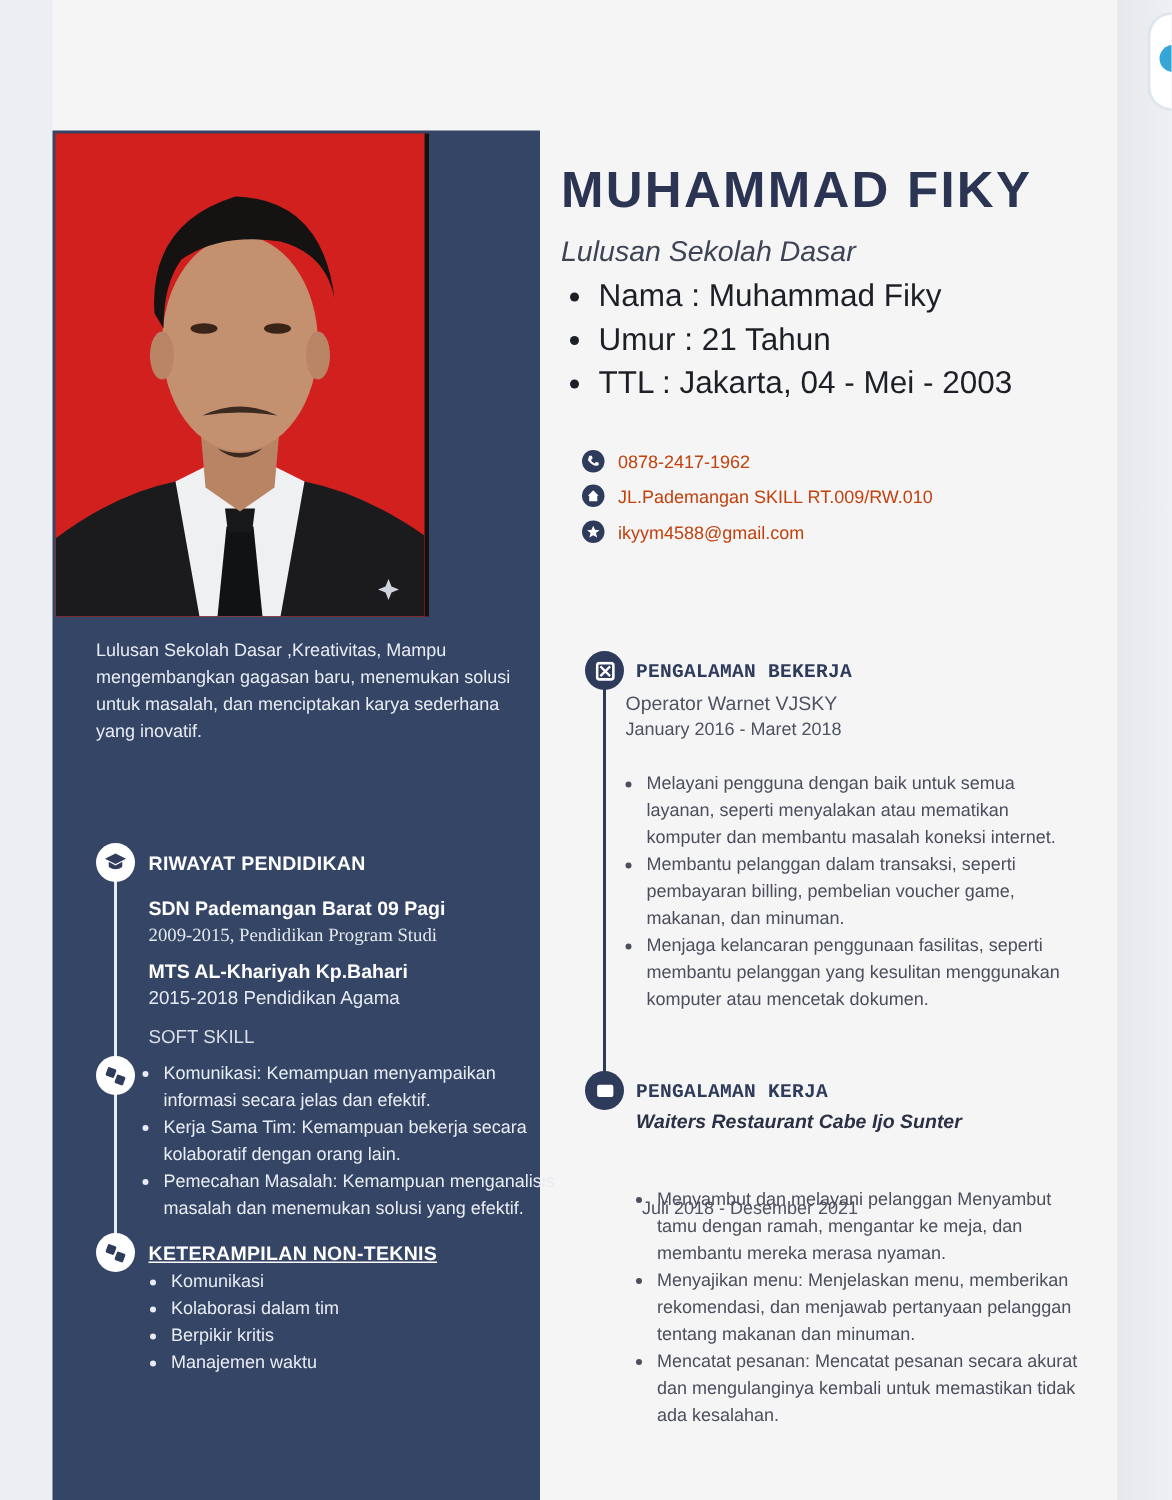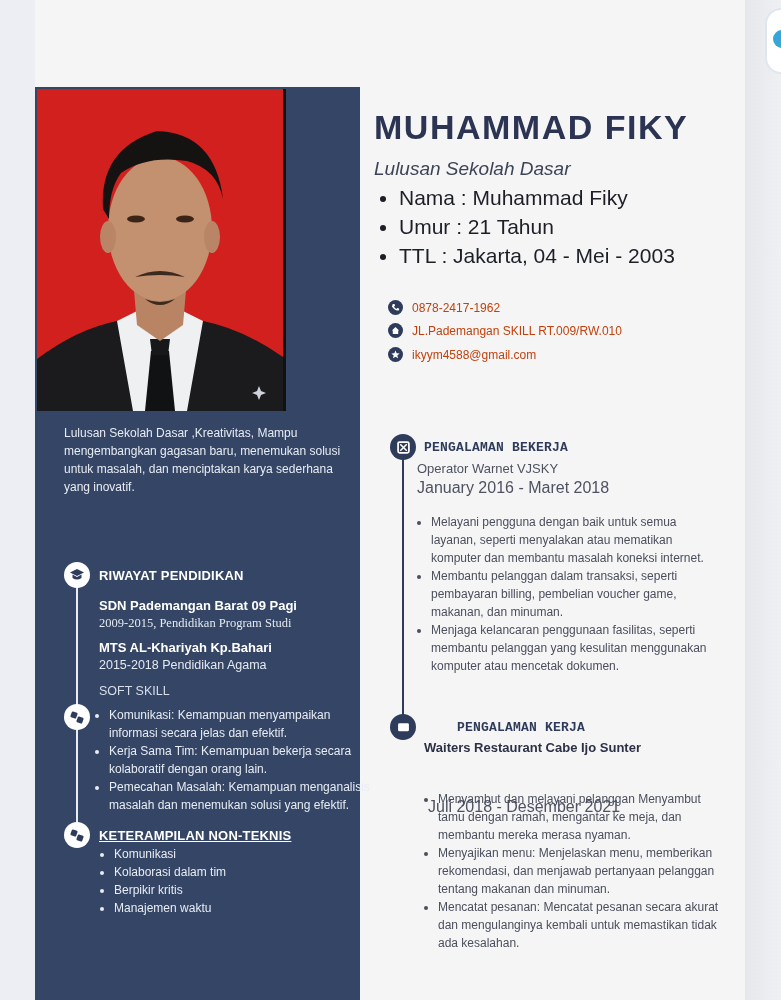--- a/index.html
+++ b/index.html
@@ -92,21 +92,21 @@
   }
 
   .timeline-right {
     position:absolute; left:402px; top:455px; width:2px; height:272px; background:#2f3b5b;
   }
   .sec-title-dark {
     position:absolute; color:#2f3b5b; font-weight:bold; font-size:13px; letter-spacing:0.2px;font-family:Liberation Mono, monospace;
   }
   .job-title { position:absolute; left:417px; color:#4e5261; font-size:13px; }
   .job-title-bold { position:absolute; left:424px; color:#2b3045; font-weight:bold; font-size:13px; }
-  .job-date { position:absolute; color:#4e5261; font-size:16px; }
+  .job-date { position:absolute; color:#4e5261; font-size:12px; }
   ul.job-list {
     position:absolute; margin:0; padding-left:14px; color:#4b4f5c;
     font-size:12px; line-height:18px;
   }
 </style>
 </head>
 <body>
 
 <div class="page"></div>
 <div class="right-gutter"></div>
@@ -241,20 +241,20 @@
   <li> Melayani pengguna dengan baik untuk semua layanan, seperti menyalakan atau mematikan komputer dan membantu masalah koneksi internet.</li>
   <li>Membantu pelanggan dalam transaksi, seperti pembayaran billing, pembelian voucher game, makanan, dan minuman.</li>
   <li>Menjaga kelancaran penggunaan fasilitas, seperti membantu pelanggan yang kesulitan menggunakan komputer atau mencetak dokumen.</li>
 </ul>
 
 <div class="node dark" style="left:390px;top:714px;">
   <svg width="13" height="11" viewBox="0 0 12 10">
       <rect x="1" y="1" width="10" height="7.5" rx="1.2" fill="#fff"></rect>
     </svg>
 </div>
-<div class="sec-title-dark" style="left:424px;top:720px;margin-left:33px;">PENGALAMAN KERJA</div>
-<div class="job-title-bold" style="top:740px;">Waiters Restaurant Cabe Ijo Sunter</div>
+<div class="sec-title-dark" style="left:424px;top:720px;">PENGALAMAN KERJA</div>
+<div class="job-title-bold" style="top:740px;font-style:italic;">Waiters Restaurant Cabe Ijo Sunter</div>
 <div class="job-date" style="left:428px;top:798px;text-align:right;">Juli 2018 - Desember 2021</div>
 <ul class="job-list" style="left:424px;top:790px;width:290px;">
   <li>Menyambut dan melayani pelanggan Menyambut tamu dengan ramah, mengantar ke meja, dan membantu mereka merasa nyaman.</li>
   <li>Menyajikan menu: Menjelaskan menu, memberikan rekomendasi, dan menjawab pertanyaan pelanggan tentang makanan dan minuman.</li>
   <li>Mencatat pesanan: Mencatat pesanan secara akurat dan mengulanginya kembali untuk memastikan tidak ada kesalahan.</li>
 </ul>
 
 </body></html>

